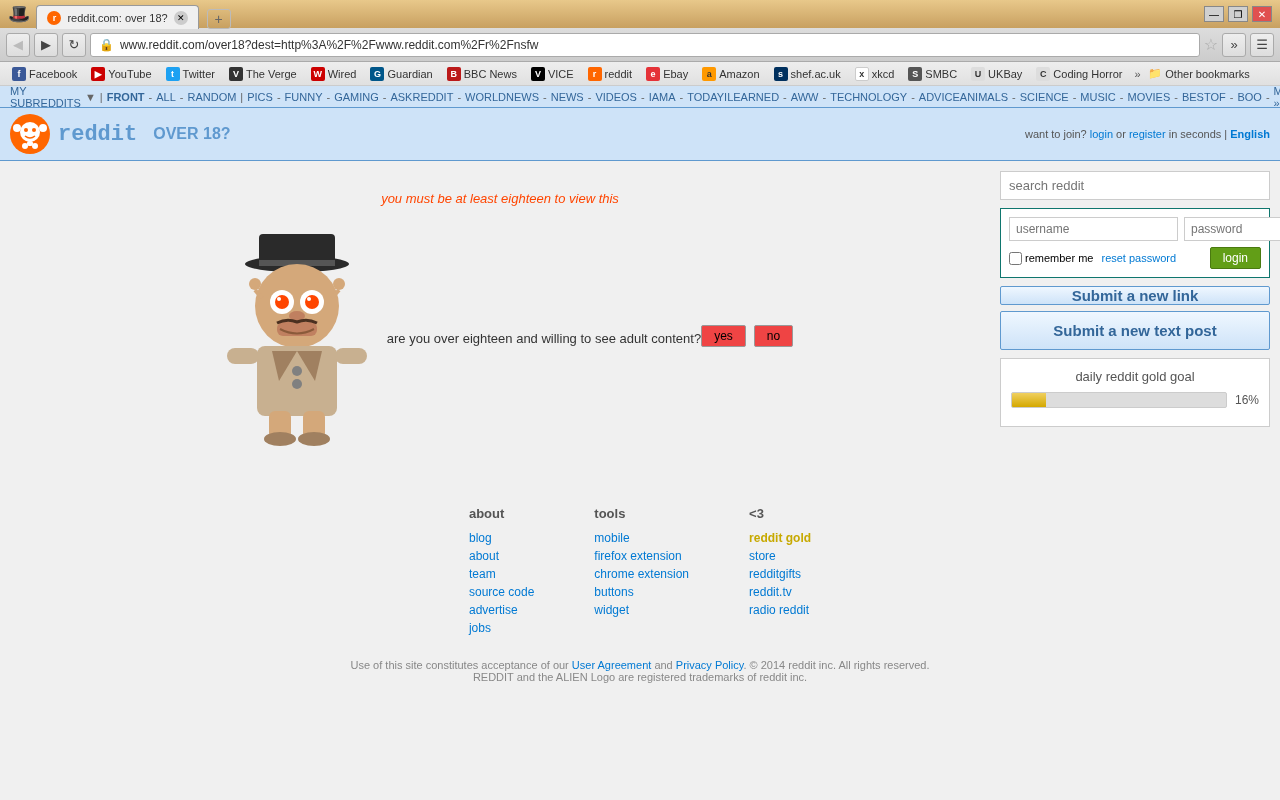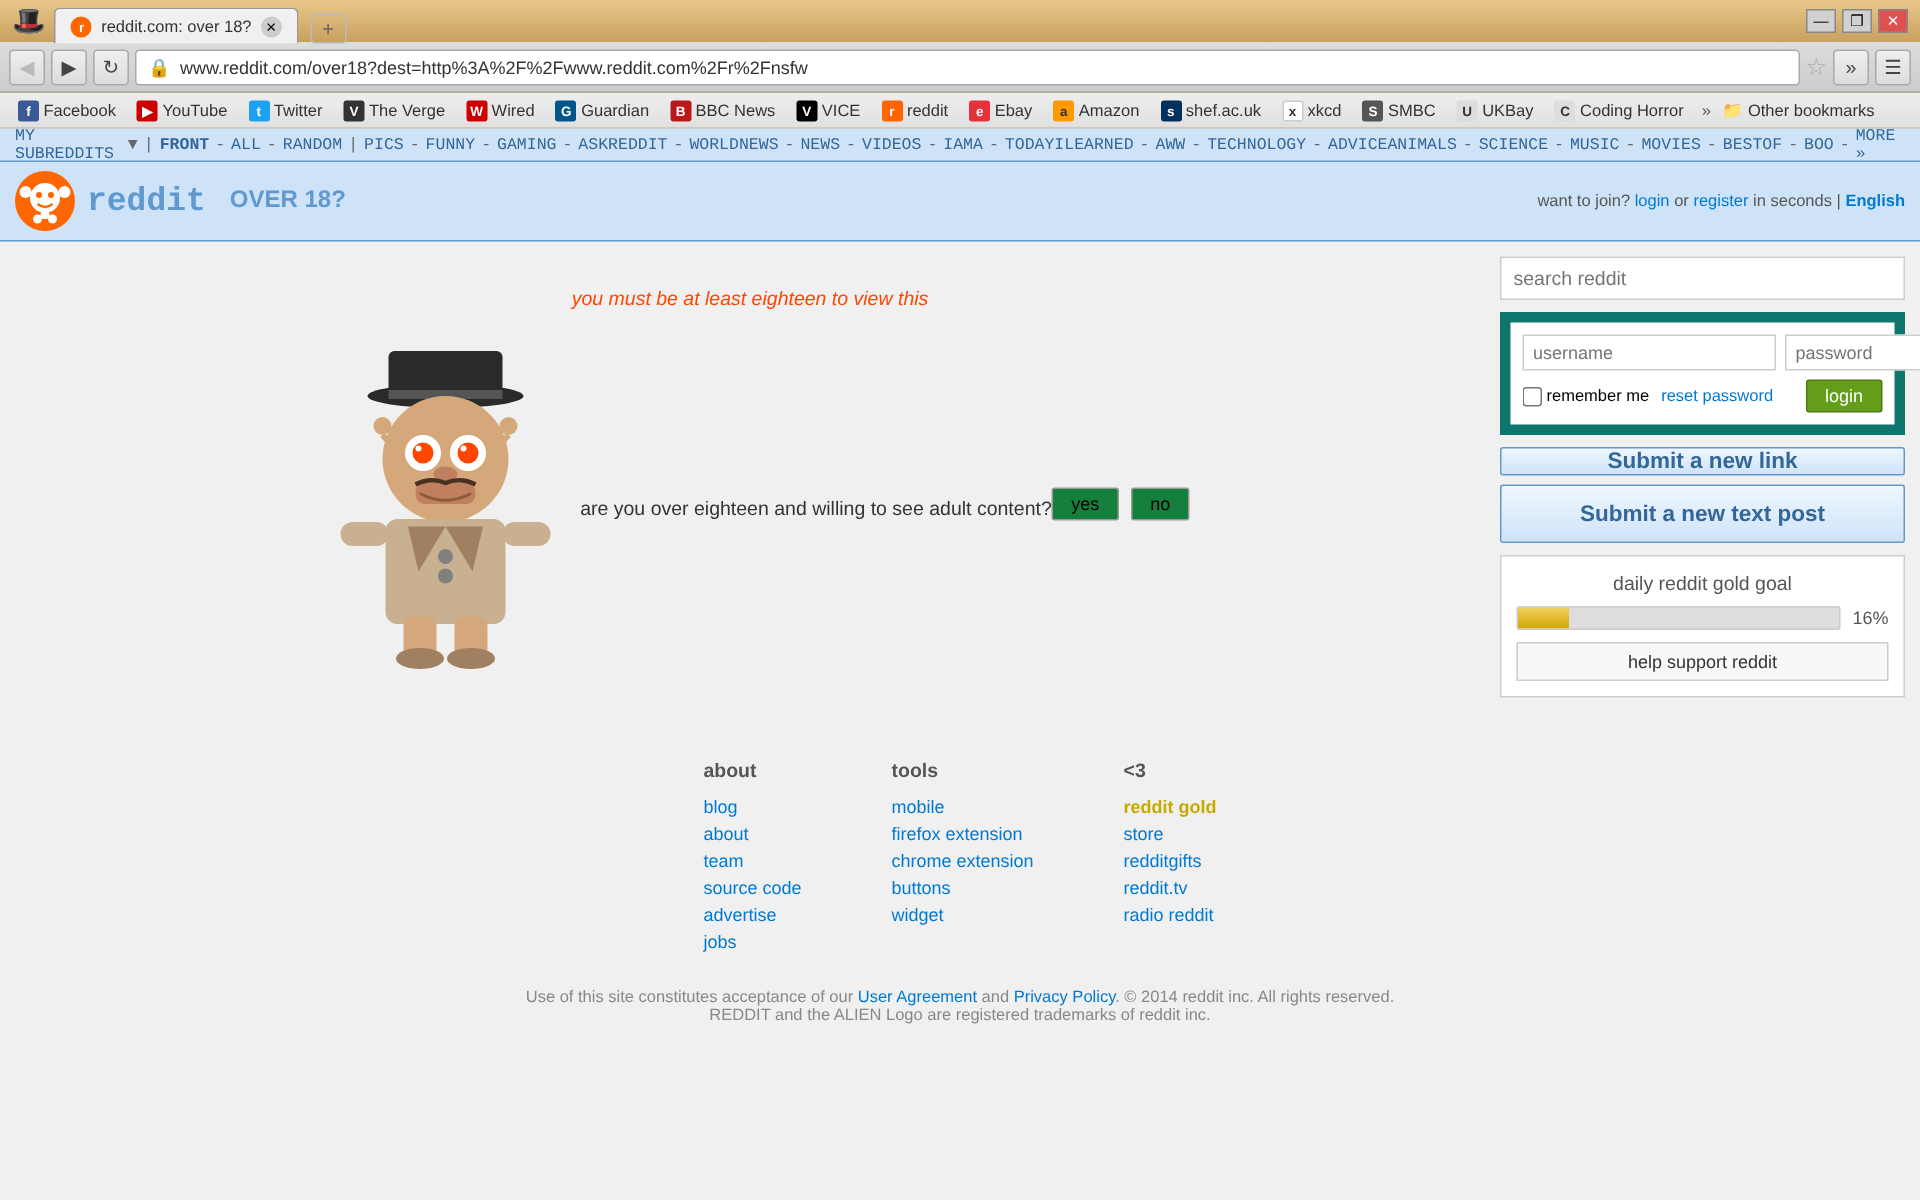--- a/index.html
+++ b/index.html
@@ -43,21 +43,21 @@
     .bm-xkcd { background: #fff; color: #333; border: 1px solid #ccc; }
     .bm-smbc { background: #555; color: white; }
     .bm-ukbay { background: #ddd; color: #333; }
     .bm-coding { background: #ddd; color: #333; }
 
     
     .reddit-page { background: #f0f0f0; min-height: 680px; }
 
     
     .reddit-header { background: #cee3f8; border-bottom: 1px solid #5f99cf; padding: 0; }
-    .reddit-subreddits { background: #cee3f8; height: 22px; display: flex; align-items: center; padding: 0 10px; font-size: 11px; gap: 4px; border-bottom: 1px solid #5f99cf; font-family: Liberation Mono, monospace; }
+    .reddit-subreddits { background: #cee3f8; height: 22px; display: flex; align-items: center; padding: 0 10px; font-size: 11px; gap: 4px; border-bottom: 1px solid #5f99cf; }
     .reddit-subreddits a { color: #336699; text-decoration: none; }
     .reddit-subreddits span { color: #666; }
 
     .reddit-logo-bar { display: flex; align-items: center; padding: 6px 10px; background: #cee3f8; justify-content: space-between; }
     .reddit-logo { display: flex; align-items: center; gap: 8px; }
     .logo-icon { width: 40px; height: 40px; }
     .logo-text { font-size: 22px; font-weight: bold; color: #5f99cf; font-family: 'Courier New', monospace; }
     .over18-text { font-size: 16px; color: #5f99cf; font-weight: bold; margin-left: 8px; }
     .reddit-user-bar { font-size: 11px; color: #555; }
     .reddit-user-bar a { color: #0079d3; text-decoration: none; }
@@ -70,29 +70,29 @@
     .age-warning { color: #ff4500; font-size: 13px; text-align: center; margin-bottom: 20px; font-style: italic; }
 
     .snoo-container { display: flex; flex-direction: row; align-items: center; }
 
     
     .snoo-img { width: 180px; height: 220px; }
 
     .question-text { font-size: 13px; color: #333; margin: 16px 0 12px; text-align: center; }
 
     .age-buttons { display: flex; gap: 8px; }
-    .age-btn { padding: 3px 12px; font-size: 12px; border: 1px solid #999; background: #15803d; cursor: pointer; border-radius: 2px; }
+    .age-btn { padding: 3px 12px; font-size: 12px; border: 1px solid #999; background: #ef4444; cursor: pointer; border-radius: 2px; }
 
     
     .reddit-sidebar { width: 270px; flex-shrink: 0; }
 
     .sidebar-search { margin-bottom: 8px; }
     .sidebar-search input { width: 100%; padding: 6px 8px; border: 1px solid #ccc; font-size: 13px; background: #fff; }
 
-    .login-box { background: #fff; border: 7px solid #0f766e; padding: 8px; margin-bottom: 8px; }
+    .login-box { background: #fff; border: 1px solid #0f766e; padding: 8px; margin-bottom: 8px; }
     .login-fields { display: flex; gap: 6px; margin-bottom: 6px; }
     .login-fields input { flex: 1; padding: 4px 6px; border: 1px solid #ccc; font-size: 12px; color: #999; }
     .login-row { display: flex; align-items: center; gap: 8px; }
     .remember-me { display: flex; align-items: center; gap: 3px; font-size: 11px; }
     .reset-link { color: #0079d3; font-size: 11px; text-decoration: none; cursor: pointer; }
     .login-btn { padding: 3px 12px; background: #629e17; color: white; border: 1px solid #4a7a10; font-size: 12px; cursor: pointer; border-radius: 2px; margin-left: auto; }
 
     .submit-link-btn { display: block; width: 100%; background: linear-gradient(to bottom, #eff7ff, #cee3f8); border: 1px solid #5f99cf; color: #336699; font-size: 15px; font-weight: bold; text-align: center; cursor: pointer; margin-bottom: 6px; border-radius: 2px; }
     .submit-text-btn { display: block; width: 100%; padding: 10px; background: linear-gradient(to bottom, #eff7ff, #cee3f8); border: 1px solid #5f99cf; color: #336699; font-size: 15px; font-weight: bold; text-align: center; cursor: pointer; margin-bottom: 8px; border-radius: 2px; }
 
@@ -396,21 +396,20 @@
         <button class="submit-text-btn">Submit a new text post</button>
 
         <div class="gold-box">
           <div class="gold-title">daily reddit gold goal</div>
           <div class="gold-bar-container">
             <div class="gold-bar-bg">
               <div class="gold-bar-fill"></div>
             </div>
             <span class="gold-pct">16%</span>
           </div>
-          <button class="help-reddit-btn">help support reddit</button>
         </div>
 
       </div>
     </div>
 
     <div class="reddit-footer">
       <div class="footer-links">
 
         <div class="footer-col">
           <h4>about</h4>

